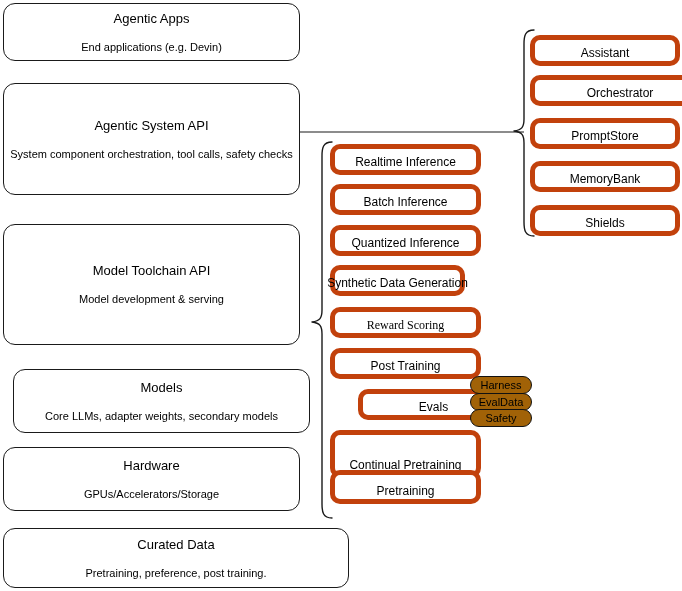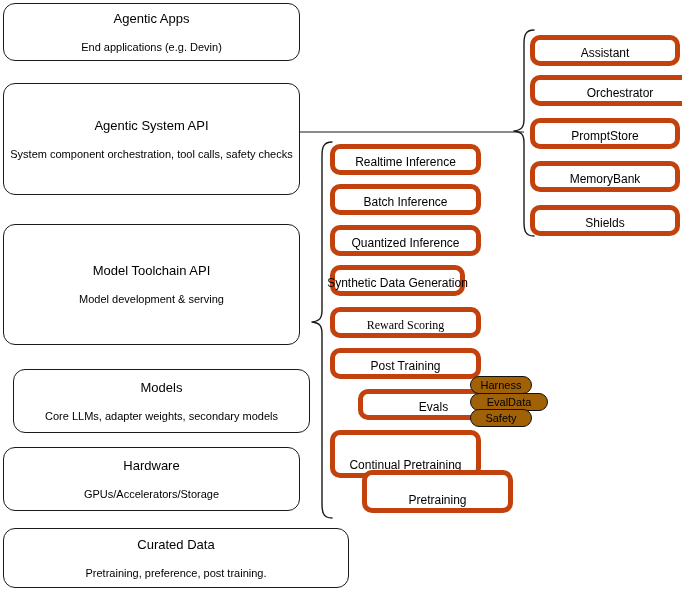--- a/index.html
+++ b/index.html
@@ -150,28 +150,28 @@
   </div>
   <div class="rbox mid-box" style="left:330px; top:348px; width:151px; height:31px;">
     <div class="title">Post Training</div>
   </div>
   <div class="rbox mid-box" style="left:330px; top:389px; width:151px; height:31px;margin-left:28px;">
     <div class="title">Evals</div>
   </div>
   <div class="rbox mid-box" style="left:330px; top:430px; width:151px; height:48px;">
     <div class="title">Continual Pretraining</div>
   </div>
-  <div class="rbox mid-box" style="left:330px; top:470px; width:151px; height:43px;margin-left:32px;">
+  <div class="rbox mid-box" style="left:330px; top:470px; width:151px; height:34px;">
     <div class="title">Pretraining</div>
   </div>
 
   <div class="pill" style="left:470px; top:376px; width:62px; height:18px;">
     <span>Harness</span>
   </div>
-  <div class="pill" style="left:470px; top:393px; width:78px; height:18px;">
+  <div class="pill" style="left:470px; top:393px; width:62px; height:18px;">
     <span>EvalData</span>
   </div>
   <div class="pill" style="left:470px; top:409px; width:62px; height:18px;">
     <span>Safety</span>
   </div>
 
   <div class="rbox right-box" style="left:530px; top:35px; width:150px; height:31px;">
     <div class="title">Assistant</div>
   </div>
   <div class="rbox right-box" style="left:530px; top:75px; width:180px; height:31px;">

